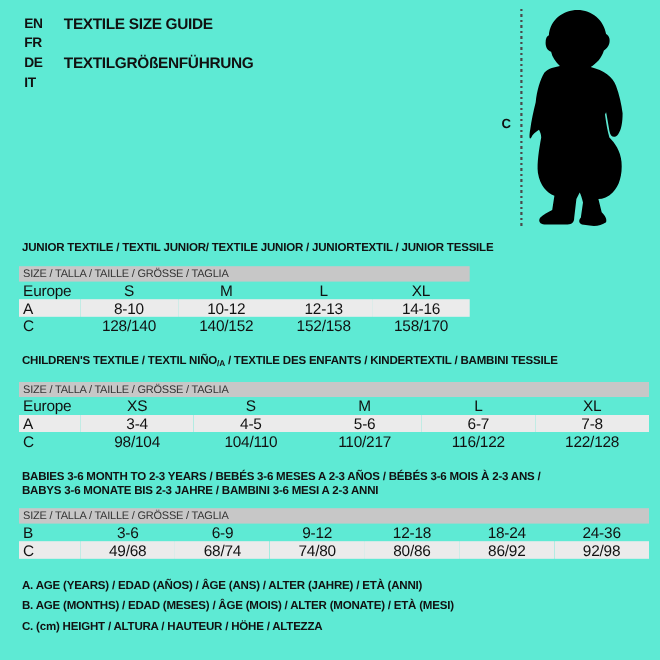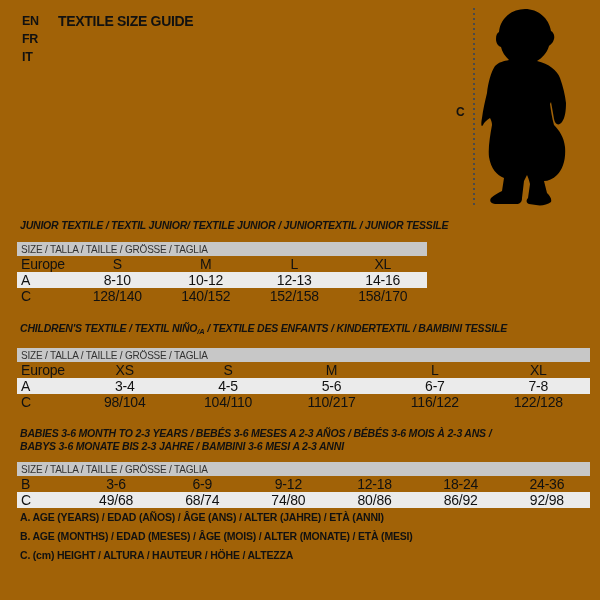--- a/index.html
+++ b/index.html
@@ -5,21 +5,21 @@
   :root{
     --bar:#c7c7c7;
     --stripe:#ebebeb;
     --txt:#111111;
     --dot:#4a4a4a;
   }
   html,body{margin:0;padding:0;background:#f4f4f4;}
   .canvas{
     position:relative;
     width:600px;height:600px;
-    background:#a16207;
+    background:#5eead4;
     font-family:"Liberation Sans","DejaVu Sans",sans-serif;
     color:var(--txt);
     overflow:hidden;
     margin:0 auto;
   }
   
   .langs{position:absolute;left:22px;top:12px;}
   .lang-row{display:flex;height:18px;align-items:center;}
   .lang-code{width:36px;font-size:12.5px;font-weight:700;letter-spacing:-0.3px;}
   .lang-title{font-size:14px;font-weight:700;letter-spacing:-0.3px;white-space:nowrap;}
@@ -27,49 +27,53 @@
   .dotted-line{
     position:absolute;left:473px;top:8px;width:2px;height:200px;
     background:repeating-linear-gradient(to bottom,var(--dot) 0 2px,transparent 2px 5px);
   }
   .c-label{position:absolute;left:456px;top:105px;font-size:12px;font-weight:700;}
   .baby{position:absolute;left:481px;top:6px;}
   
   .tblock{position:absolute;left:17px;}
   .tbl-title{
     font-size:10.5px;font-weight:700;letter-spacing:-0.2px;
-    line-height:13px;white-space:nowrap;padding-left:3px;font-style:italic;
+    line-height:13px;white-space:nowrap;padding-left:3px;
   }
   .tbl-title sub{font-size:7.5px;vertical-align:-2px;}
   table{width:100%;border-collapse:collapse;table-layout:fixed;margin-top:10px;}
   td{font-size:14px;letter-spacing:-0.2px;text-align:center;height:16px;padding:0;
      overflow:hidden;white-space:nowrap;}
   td.lbl{text-align:left;padding-left:4px;}
   tr.size-bar td{
     background:var(--bar);text-align:left;font-size:10px;height:14px;
     color:#333333;padding-left:4px;letter-spacing:-0.2px;
   }
   tr.shade td{background:var(--stripe);}
   col.c-lbl{width:56px;}
   
-  .legend{position:absolute;left:20px;top:508px;}
+  .legend{position:absolute;left:20px;top:523px;}
   .legend-line{font-size:10.5px;font-weight:700;letter-spacing:-0.2px;line-height:19px;white-space:nowrap;}
 </style>
 </head>
 <body>
 
 <div class="canvas">
 
   <div class="langs">
     <div class="lang-row">
       <span class="lang-code">EN</span>
       <span class="lang-title">TEXTILE SIZE GUIDE</span>
     </div>
     <div class="lang-row">
       <span class="lang-code">FR</span>
+    </div>
+    <div class="lang-row">
+      <span class="lang-code">DE</span>
+      <span class="lang-title">TEXTILGRÖßENFÜHRUNG</span>
     </div>
     <div class="lang-row">
       <span class="lang-code">IT</span>
     </div>
   </div>
 
   <div class="dotted-line"></div>
   <div class="c-label">C</div>
   <svg class="baby" width="92" height="202" viewBox="0 0 92 202" aria-hidden="true">
     <path fill="#000000" d="

